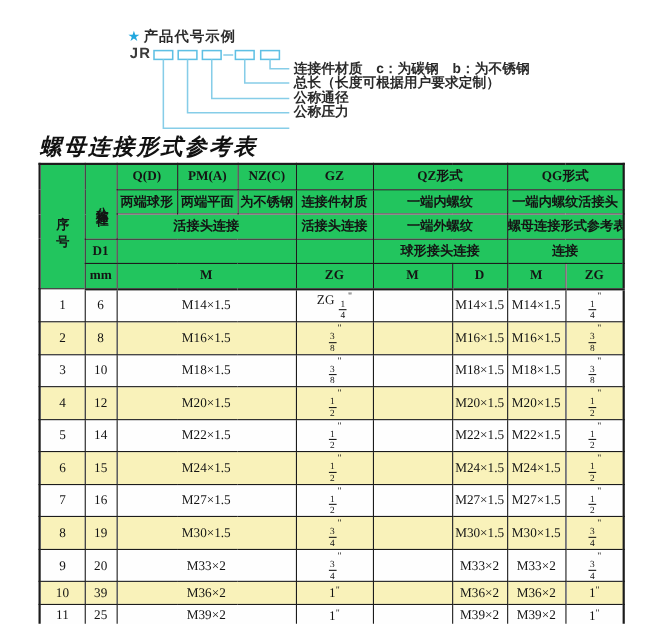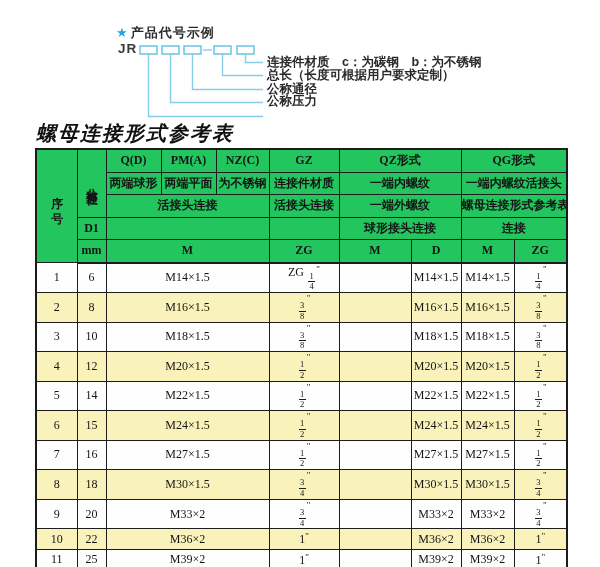--- a/index.html
+++ b/index.html
@@ -234,21 +234,21 @@
         <td></td>
         <td>M27×1.5</td>
         <td>M27×1.5</td>
         <td><span class="vfrac">
               <span class="fn">1</span>
               <span class="fd">2</span>
             </span><sup class="inch">"</sup></td>
       </tr>
       <tr>
         <td>8</td>
-        <td>18</td>
+        <td>19</td>
         <td colspan="3">M30×1.5</td>
         <td><span class="vfrac">
               <span class="fn">3</span>
               <span class="fd">4</span>
             </span><sup class="inch">"</sup></td>
         <td></td>
         <td>M30×1.5</td>
         <td>M30×1.5</td>
         <td><span class="vfrac">
               <span class="fn">3</span>
@@ -266,21 +266,21 @@
         <td></td>
         <td>M33×2</td>
         <td>M33×2</td>
         <td><span class="vfrac">
               <span class="fn">3</span>
               <span class="fd">4</span>
             </span><sup class="inch">"</sup></td>
       </tr>
       <tr>
         <td>10</td>
-        <td>22</td>
+        <td>39</td>
         <td colspan="3">M36×2</td>
         <td>1<sup class="inch">"</sup></td>
         <td></td>
         <td>M36×2</td>
         <td>M36×2</td>
         <td>1<sup class="inch">"</sup></td>
       </tr>
       <tr>
         <td>11</td>
         <td>25</td>

